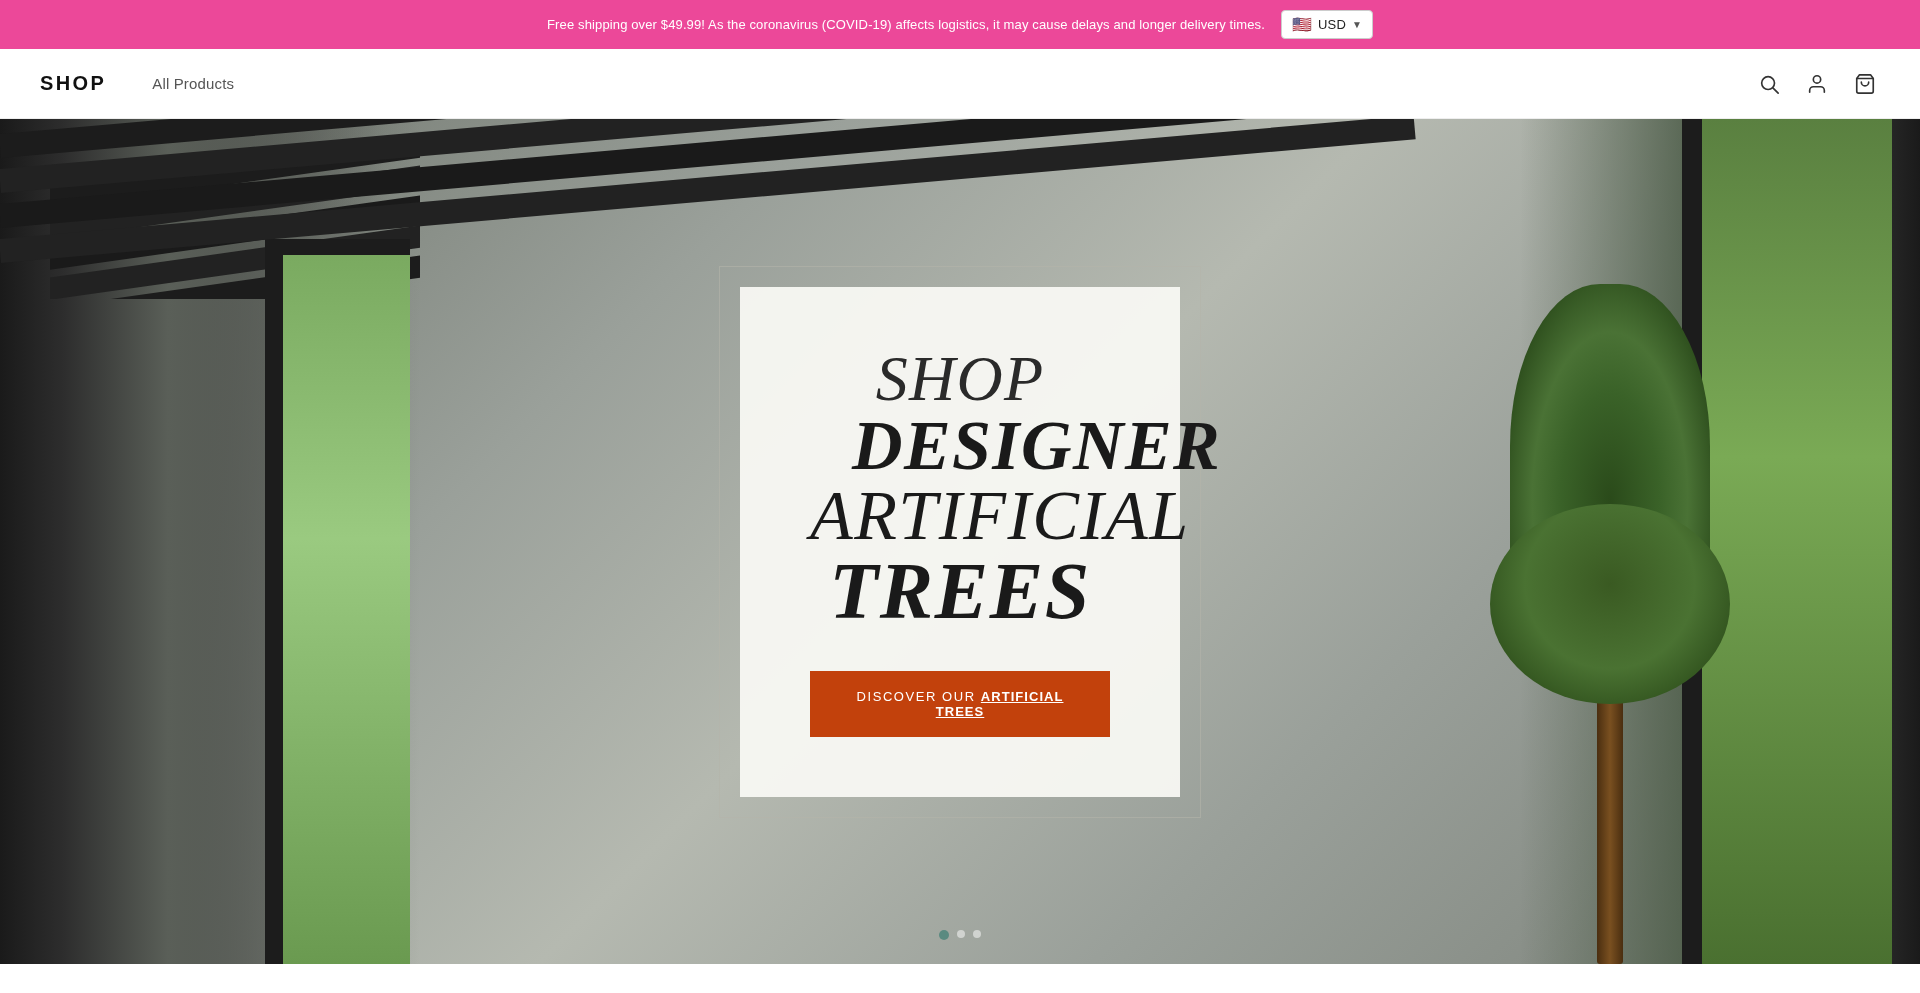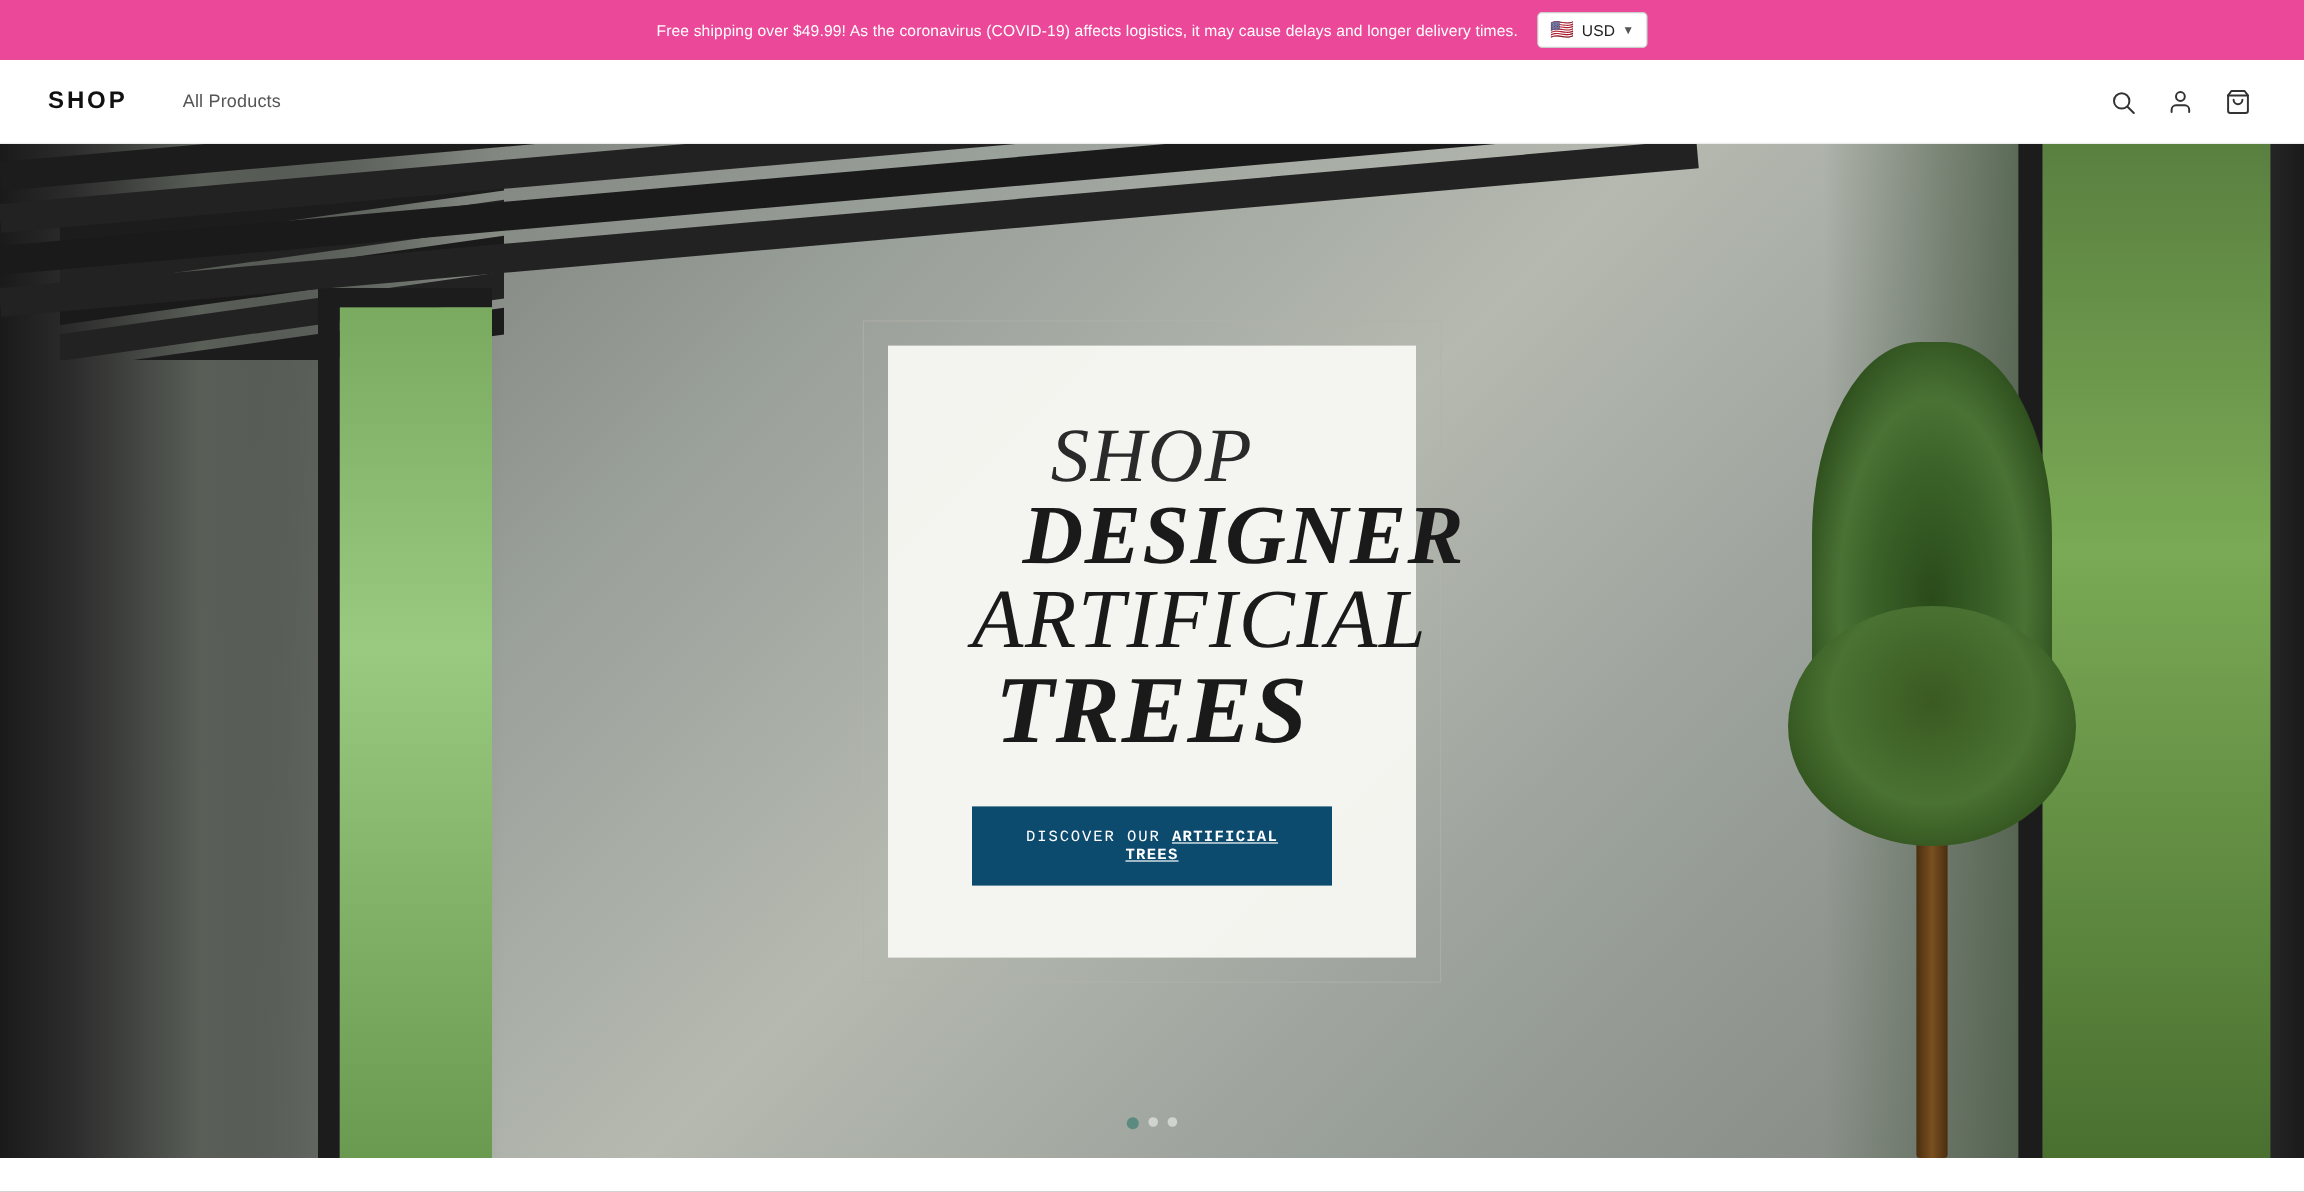--- a/index.html
+++ b/index.html
@@ -195,26 +195,26 @@
       letter-spacing: 0.02em;
       font-style: italic;
       line-height: 1;
       font-family: 'Georgia', 'Times New Roman', serif;
       display: block;
       margin-bottom: 40px;
     }
 
     .hero-cta-btn {
       display: inline-block;
-      background: #0c4a6e;
+      background: #c2410c;
       color: #fff;
       font-size: 13px;
       letter-spacing: 0.12em;
       text-transform: uppercase;
-      font-family: Liberation Mono, monospace;
+      font-family: Liberation Sans, sans-serif;
       padding: 18px 44px;
       border: none;
       cursor: pointer;
       text-decoration: none;
       font-weight: 400;
     }
     .hero-cta-btn strong {
       text-decoration: underline;
       font-weight: 700;
       letter-spacing: 0.08em;

